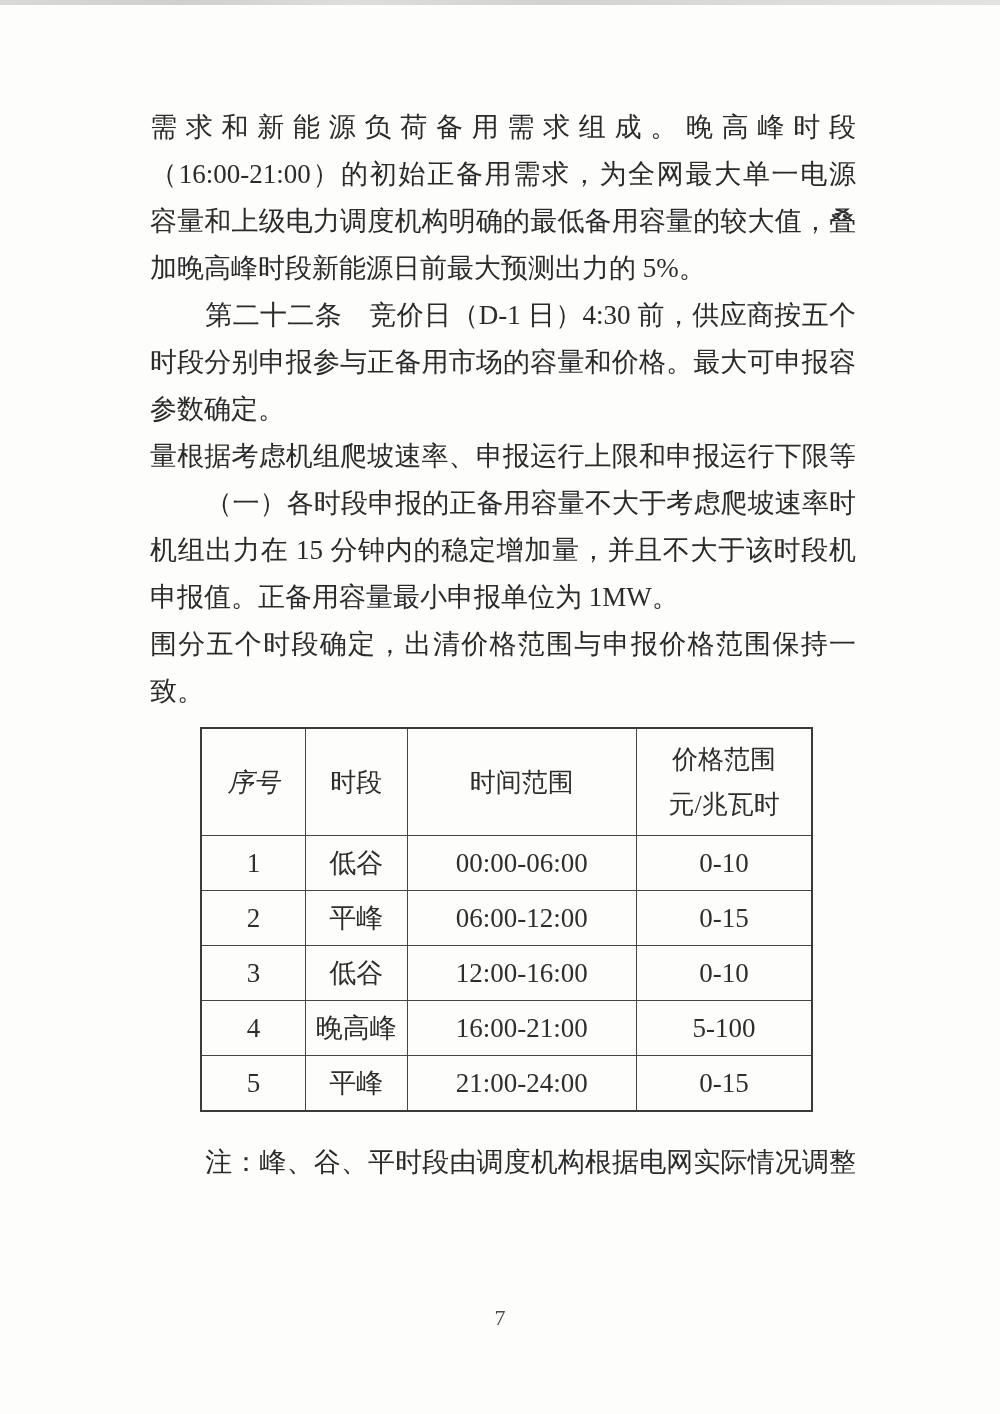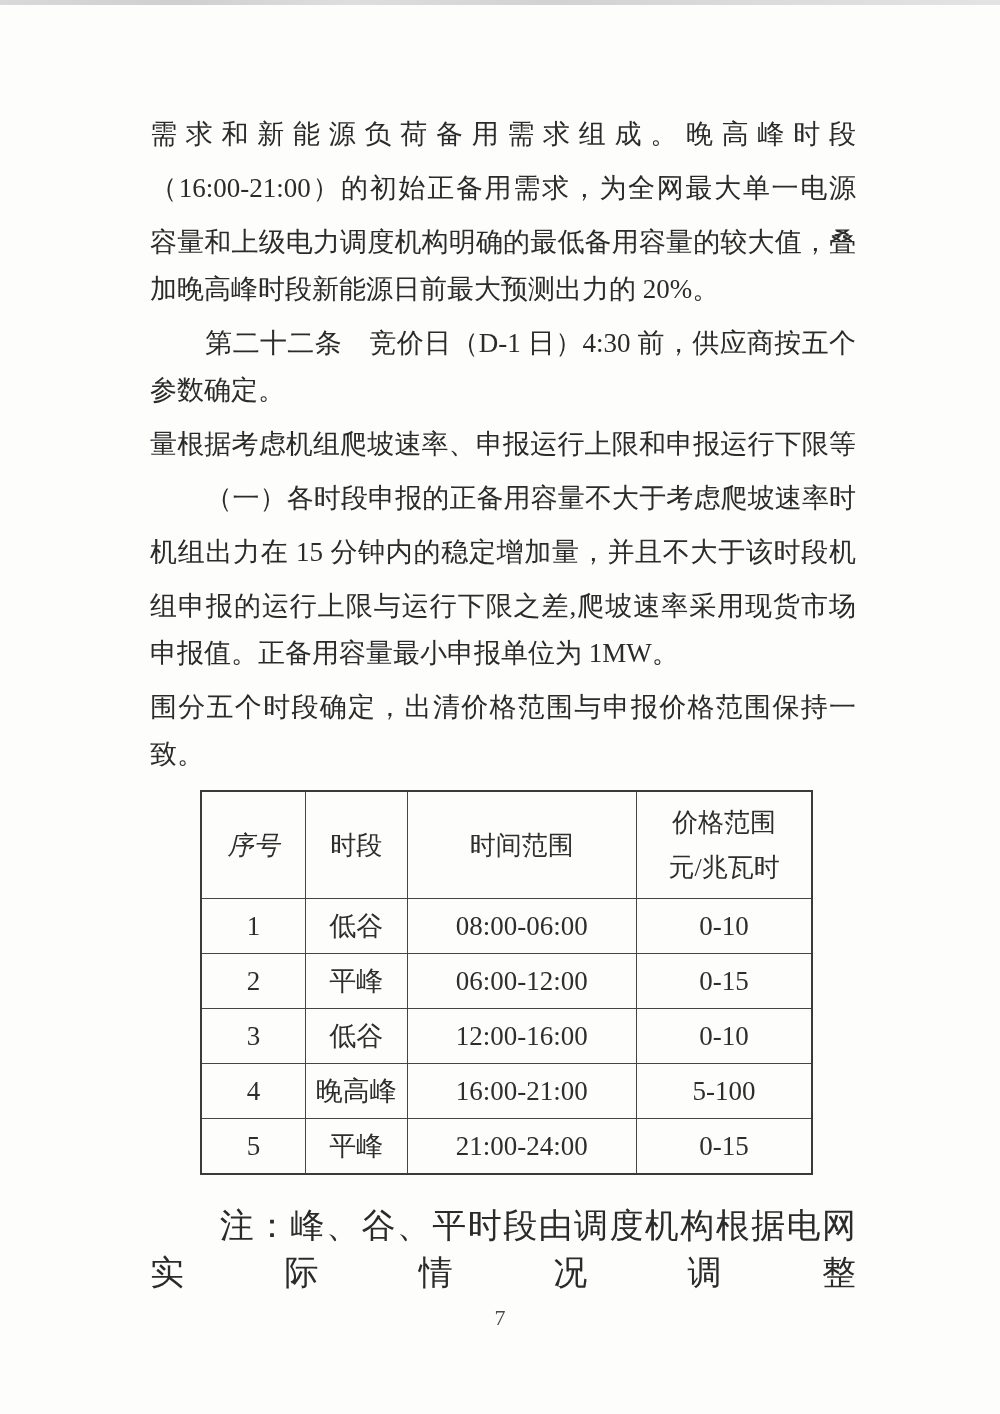--- a/index.html
+++ b/index.html
@@ -21,21 +21,20 @@
   }
   .line{
     height:47px;line-height:47px;font-size:27px;
     text-align:left;white-space:nowrap;
   }
   .line.j{
     white-space:normal;
     text-align:justify;
     text-align-last:justify;
     text-justify:inter-character;
-    margin-top:7px;
   }
   .line.indent{text-indent:2.05em;}
   .bold{font-weight:normal;}
   table.price-table{
     border-collapse:collapse;
     table-layout:fixed;
     width:613px;
     margin:12px 0 0 50px;
     border:2.2px solid #3a3a3a;
   }
@@ -44,21 +43,21 @@
     text-align:center;vertical-align:middle;
     font-weight:normal;
     font-size:26px;color:#2e2e2e;
     padding:0;
   }
   table.price-table thead th{height:106px;}
   table.price-table tbody td{height:54px;font-size:27px;}
   .hline{line-height:45px;}
   .note{
     margin-top:27px;
-    font-size:34px;line-height:47px;
+    font-size:27px;line-height:47px;
     text-indent:2.05em;
     text-align:justify;
     text-align-last:justify;
     text-justify:inter-character;
     color:#2b2b2b;
   }
   .footer{
     position:absolute;top:1298px;left:0;width:100%;height:40px;
     line-height:40px;text-align:center;
     font-size:22px;color:#4a4a4a;
@@ -68,27 +67,27 @@
 <body>
 
 <div class="page">
   <div class="scan-edge"></div>
 
   <div class="content">
     <div id="body-text">
         <div class="line j">需求和新能源负荷备用需求组成。晚高峰时段</div>
         <div class="line j">（16:00-21:00）的初始正备用需求，为全网最大单一电源</div>
         <div class="line j">容量和上级电力调度机构明确的最低备用容量的较大值，叠</div>
-        <div class="line">加晚高峰时段新能源日前最大预测出力的 20%。</div>
+        <div class="line">加晚高峰时段新能源日前最大预测出力的 5%。</div>
         <div class="line j indent"><span class="bold">第二十二条</span><span>　竞价日（D-1 日）4:30 前，供应商按五个</span></div>
+        <div class="line j">时段分别申报参与正备用市场的容量和价格。最大可申报容</div>
         <div class="line">参数确定。</div>
         <div class="line j">量根据考虑机组爬坡速率、申报运行上限和申报运行下限等</div>
         <div class="line j indent">（一）各时段申报的正备用容量不大于考虑爬坡速率时</div>
         <div class="line j">机组出力在 15 分钟内的稳定增加量，并且不大于该时段机</div>
-        <div class="line j">组申报的运行上限与运行下限之差,爬坡速率采用现货市场</div>
         <div class="line">申报值。正备用容量最小申报单位为 1MW。</div>
         <div class="line j">围分五个时段确定，出清价格范围与申报价格范围保持一</div>
         <div class="line">致。</div>
       </div>
 
     <table class="price-table">
       <thead>
         <tr id="table-header-row">
             <th style="width: 17%; font-style: italic;">
               <div class="hline">序号</div>
@@ -102,21 +101,21 @@
             <th style="width: 28.7%;">
               <div class="hline">价格范围</div>
               <div class="hline">元/兆瓦时</div>
             </th>
           </tr>
       </thead>
       <tbody id="table-body">
           <tr>
             <td>1</td>
             <td>低谷</td>
-            <td>08:00-06:00</td>
+            <td>00:00-06:00</td>
             <td>0-10</td>
           </tr>
           <tr>
             <td>2</td>
             <td>平峰</td>
             <td>06:00-12:00</td>
             <td>0-15</td>
           </tr>
           <tr>
             <td>3</td>

